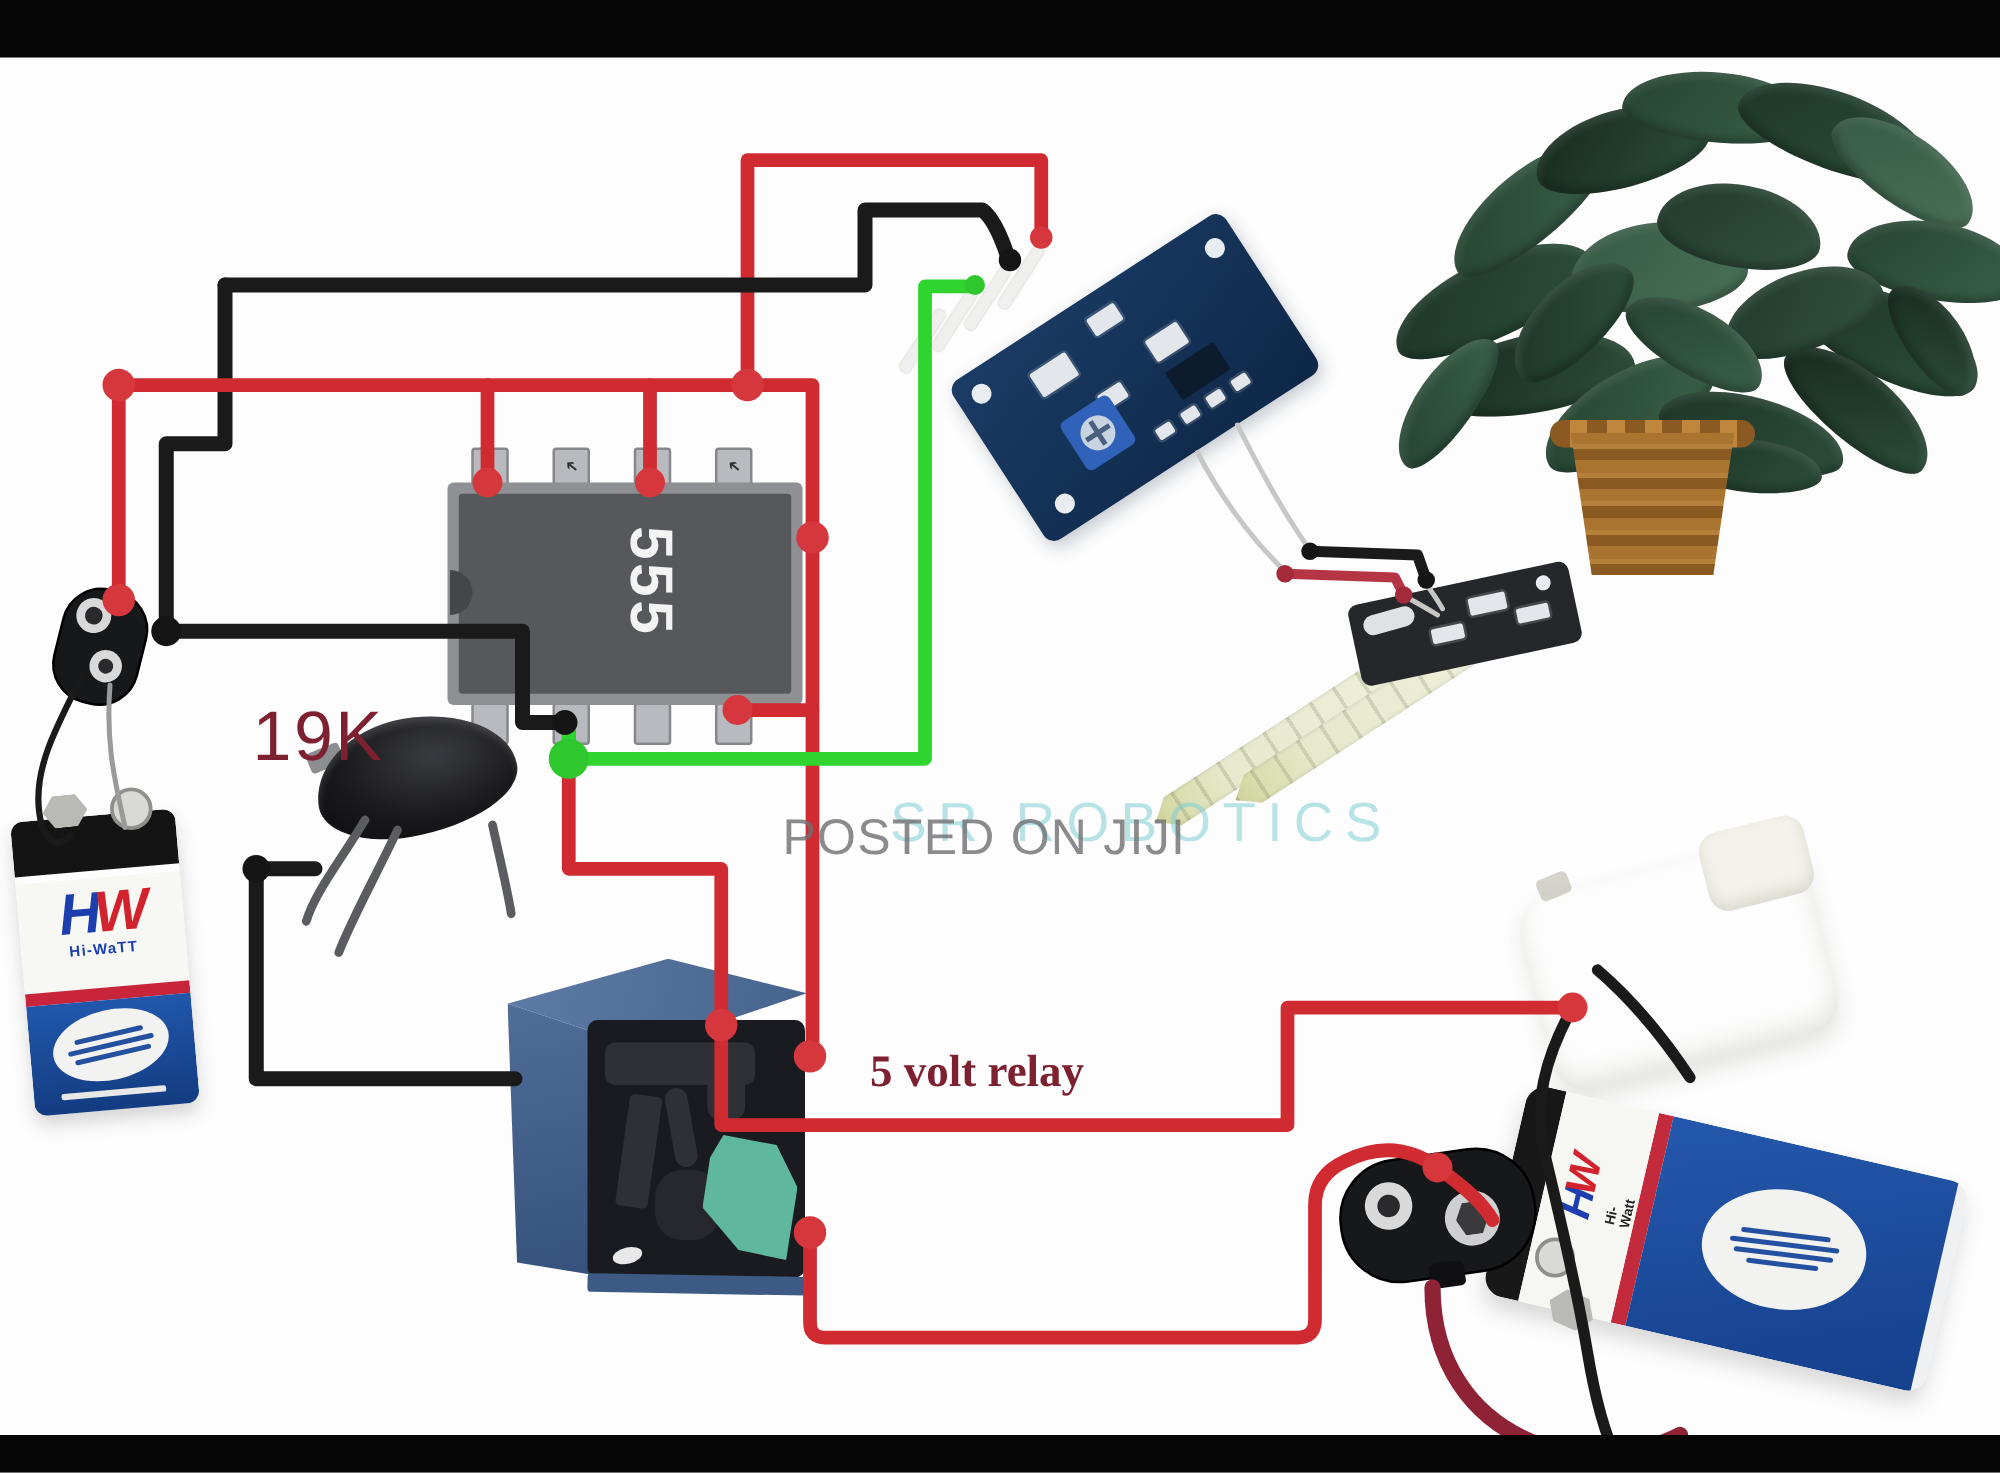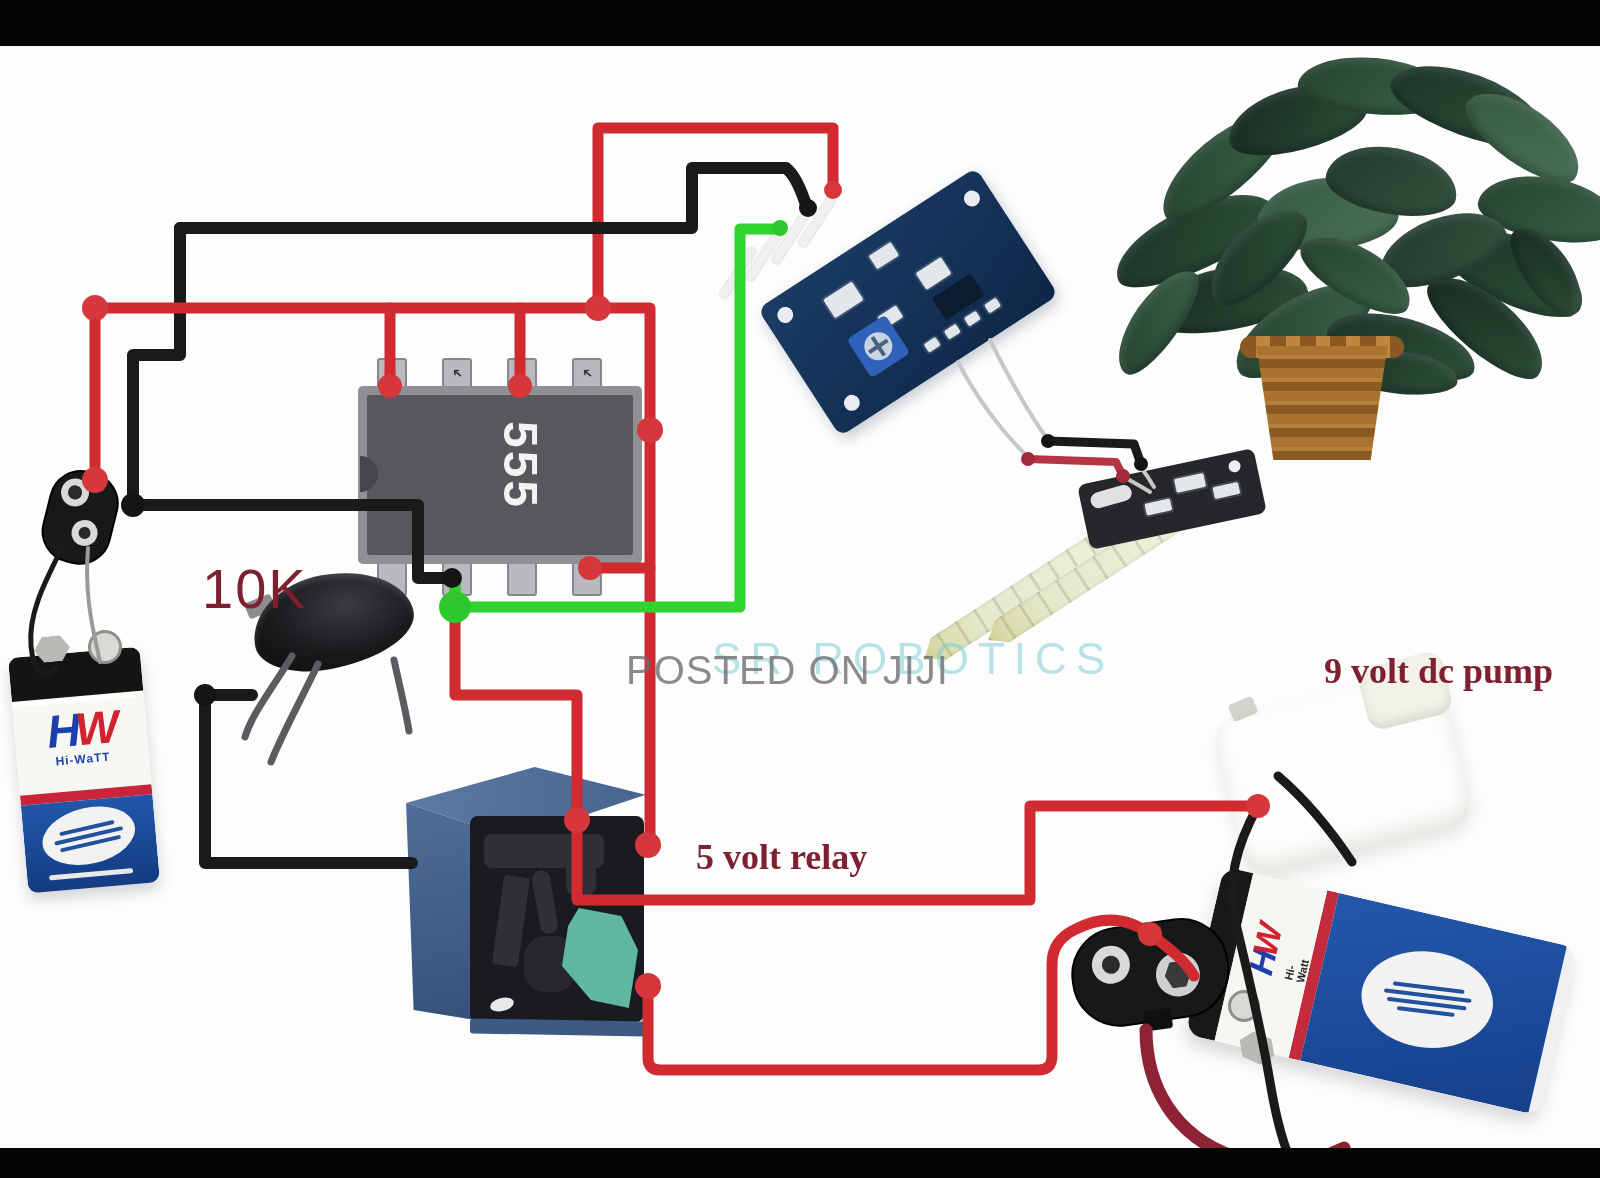--- a/index.html
+++ b/index.html
@@ -168,21 +168,21 @@
   </div>
   <div class="pin abs" style="left:377px;top:358px;"></div>
   <div class="pin abs" style="left:442px;top:358px;"><span style="display:inline-block;transform:rotate(-140deg);">➔</span></div>
   <div class="pin abs" style="left:507px;top:358px;"></div>
   <div class="pin abs" style="left:572px;top:358px;"><span style="display:inline-block;transform:rotate(-140deg);">➔</span></div>
   <div class="pin abs" style="left:377px;top:562px;"></div>
   <div class="pin abs" style="left:442px;top:562px;"></div>
   <div class="pin abs" style="left:507px;top:562px;"></div>
   <div class="pin abs" style="left:572px;top:562px;"></div>
 
-  <div class="lbl pot-label abs" style="font-family:'Liberation Sans',sans-serif;font-weight:400;">10K</div>
+  <div class="lbl pot-label abs" style="font-family:'Liberation Sans',sans-serif;font-weight:400;">19K</div>
   <div class="pot abs"></div>
   <div class="pot-tab abs" style="left:246px;top:598px;transform:rotate(-22deg);"></div>
   <div class="pot-tab abs" style="left:258px;top:632px;transform:rotate(-22deg);"></div>
 
   <div class="relay abs">
     <div class="relay-top"></div>
     <div class="relay-left"></div>
     <div class="relay-front">
       <div class="rdetail" style="left:14px;top:18px;width:120px;height:34px;border-radius:8px;"></div>
       <div class="rdetail" style="left:28px;top:60px;width:26px;height:90px;transform:rotate(8deg);"></div>
@@ -350,18 +350,17 @@
     <circle class="dotr" cx="577" cy="820" r="13"></circle>
     <circle class="dotr" cx="648" cy="986" r="13"></circle>
     <circle class="dotr" cx="1258" cy="806" r="12"></circle>
     <circle class="dotr" cx="1150" cy="934" r="12"></circle>
     <circle class="dotr" cx="833" cy="190" r="9"></circle>
     <circle cx="1028" cy="459" r="7" fill="#a3293b"></circle>
     <circle cx="1123" cy="476" r="7" fill="#a3293b"></circle>
   </svg>
 
   <div class="lbl" style="left:696px;top:836px;font-size:36px;">5 volt relay</div>
-  <div class="lbl" style="left:1324px;top:650px;font-size:36px;">9 volt dc pump</div>
 
   <div class="wm wm-ghost">SR ROBOTICS</div>
   <div class="wm wm-posted">POSTED ON JIJI</div>
 
 </div>
 
 </body></html>

